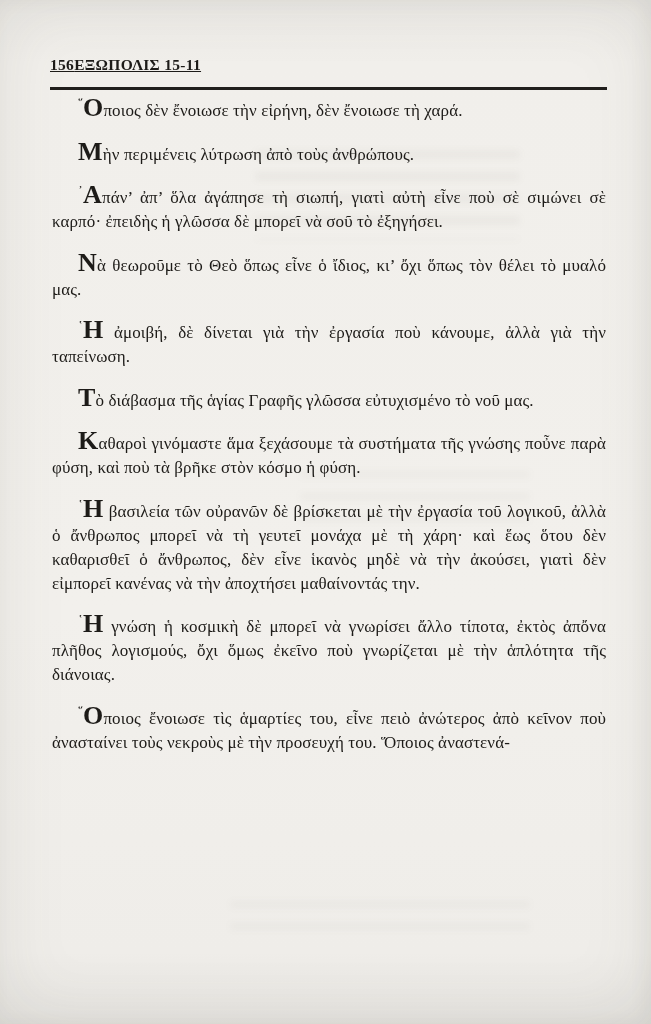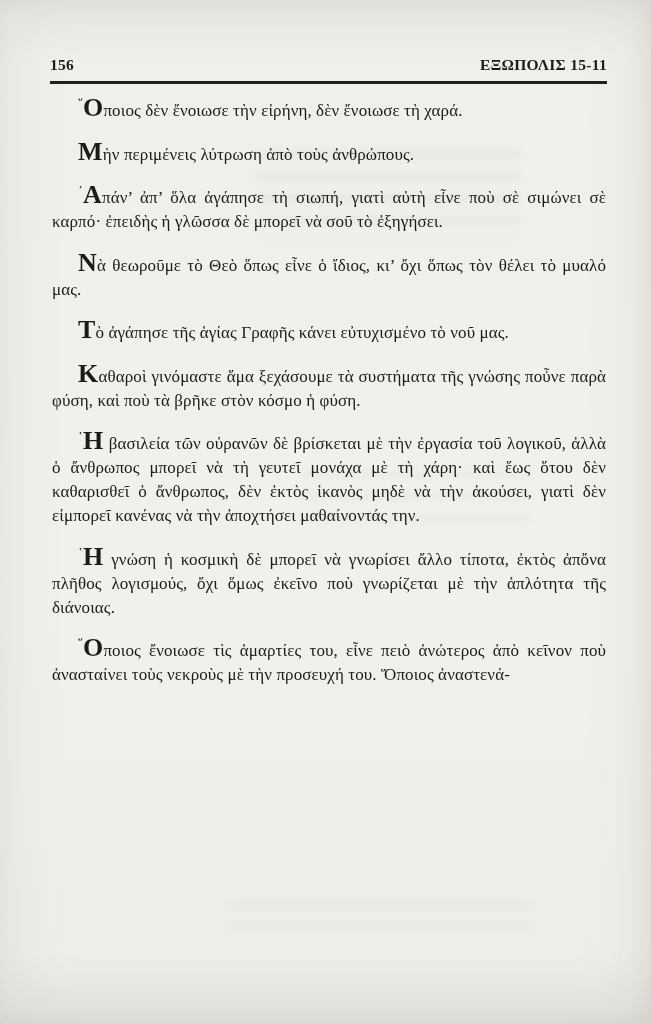--- a/index.html
+++ b/index.html
@@ -27,27 +27,28 @@
     opacity: 0.55;
   }
   .ghost.g1 { left: 255px; top: 150px; width: 265px; height: 90px; }
   .ghost.g2 { left: 300px; top: 470px; width: 230px; height: 60px; opacity: 0.35; }
   .ghost.g3 { left: 230px; top: 900px; width: 300px; height: 40px; opacity: 0.35; }
 
   .header {
     position: absolute;
     left: 50px; right: 44px; top: 56px;
     display: flex;
-    justify-content: space-between;
+    justify-content: flex-start;
     align-items: flex-end;
     font-weight: bold;
     font-size: 15.5px;
     letter-spacing: 0.3px;
     border-bottom: 3px solid #211f1c;
-    padding-bottom: 7px;
+    padding-bottom: 13px;
+    text-decoration: underline;
   }
   .body {
     position: absolute;
     left: 52px; right: 45px; top: 96px;
     font-size: 17px;
     line-height: 24px;
     text-align: justify;
     letter-spacing: 0.1px;
   }
   p.para {
@@ -79,19 +80,20 @@
   <div class="header">
     <span>156</span>
     <span>ΕΞΩΠΟΛΙΣ 15-11</span>
   </div>
 
   <div class="body">
     <p class="para"><span class="marks">῞</span><span class="cap">Ο</span><span>ποιος δὲν ἔνοιωσε τὴν εἰρήνη, δὲν ἔνοιωσε τὴ χαρά.</span></p>
     <p class="para"><span class="marks"></span><span class="cap">Μ</span><span>ὴν περιμένεις λύτρωση ἀπὸ τοὺς ἀνθρώπους.</span></p>
     <p class="para"><span class="marks">᾿</span><span class="cap">Α</span><span>πάν’ ἀπ’ ὅλα ἀγάπησε τὴ σιωπή, γιατὶ αὐτὴ εἶνε ποὺ σὲ σιμώνει σὲ καρπό· ἐπειδὴς ἡ γλῶσσα δὲ μπορεῖ νὰ σοῦ τὸ ἐξηγήσει.</span></p>
     <p class="para"><span class="marks"></span><span class="cap">Ν</span><span>ὰ θεωροῦμε τὸ Θεὸ ὅπως εἶνε ὁ ἴδιος, κι’ ὄχι ὅπως τὸν θέλει τὸ μυαλό μας.</span></p>
-    <p class="para"><span class="marks"></span><span class="cap">Τ</span><span>ὸ ἀγάπησε τῆς ἁγίας Γραφῆς κάνει εὐτυχισμένο τὸ νοῦ μας.</span></p>
+    <p class="para"><span class="marks">῾</span><span class="cap">Η</span><span> ἀμοιβή, δὲ δίνεται γιὰ τὴν ἐργασία ποὺ κάνουμε, ἀλλὰ γιὰ τὴν ταπείνωση.</span></p>
+    <p class="para"><span class="marks"></span><span class="cap">Τ</span><span>ὸ διάβασμα τῆς ἁγίας Γραφῆς γλῶσσα εὐτυχισμένο τὸ νοῦ μας.</span></p>
     <p class="para"><span class="marks"></span><span class="cap">Κ</span><span>αθαροὶ γινόμαστε ἅμα ξεχάσουμε τὰ συστήματα τῆς γνώσης ποὖνε παρὰ φύση, καὶ ποὺ τὰ βρῆκε στὸν κόσμο ἡ φύση.</span></p>
-    <p class="para"><span class="marks">῾</span><span class="cap">Η</span><span> βασιλεία τῶν οὐρανῶν δὲ βρίσκεται μὲ τὴν ἐργασία τοῦ λογικοῦ, ἀλλὰ ὁ ἄνθρωπος μπορεῖ νὰ τὴ γευτεῖ μονάχα μὲ τὴ χάρη· καὶ ἕως ὅτου δὲν καθαρισθεῖ ὁ ἄνθρωπος, δὲν ἐκτὸς ἱκανὸς μηδὲ νὰ τὴν ἀκούσει, γιατὶ δὲν εἰμπορεῖ κανένας νὰ τὴν ἀποχτήσει μαθαίνοντάς την.</span></p>
+    <p class="para"><span class="marks">῾</span><span class="cap">Η</span><span> βασιλεία τῶν οὐρανῶν δὲ βρίσκεται μὲ τὴν ἐργασία τοῦ λογικοῦ, ἀλλὰ ὁ ἄνθρωπος μπορεῖ νὰ τὴ γευτεῖ μονάχα μὲ τὴ χάρη· καὶ ἕως ὅτου δὲν καθαρισθεῖ ὁ ἄνθρωπος, δὲν εἶνε ἱκανὸς μηδὲ νὰ τὴν ἀκούσει, γιατὶ δὲν εἰμπορεῖ κανένας νὰ τὴν ἀποχτήσει μαθαίνοντάς την.</span></p>
     <p class="para"><span class="marks">῾</span><span class="cap">Η</span><span> γνώση ἡ κοσμικὴ δὲ μπορεῖ νὰ γνωρίσει ἄλλο τίποτα, ἐκτὸς ἀπὄνα πλῆθος λογισμούς, ὄχι ὅμως ἐκεῖνο ποὺ γνωρίζεται μὲ τὴν ἁπλότητα τῆς διάνοιας.</span></p>
     <p class="para"><span class="marks">῞</span><span class="cap">Ο</span><span>ποιος ἔνοιωσε τὶς ἁμαρτίες του, εἶνε πειὸ ἀνώτερος ἀπὸ κεῖνον ποὺ ἀνασταίνει τοὺς νεκροὺς μὲ τὴν προσευχή του. Ὅποιος ἀναστενά-</span></p>
   </div>
 </div>
 
 </body></html>

